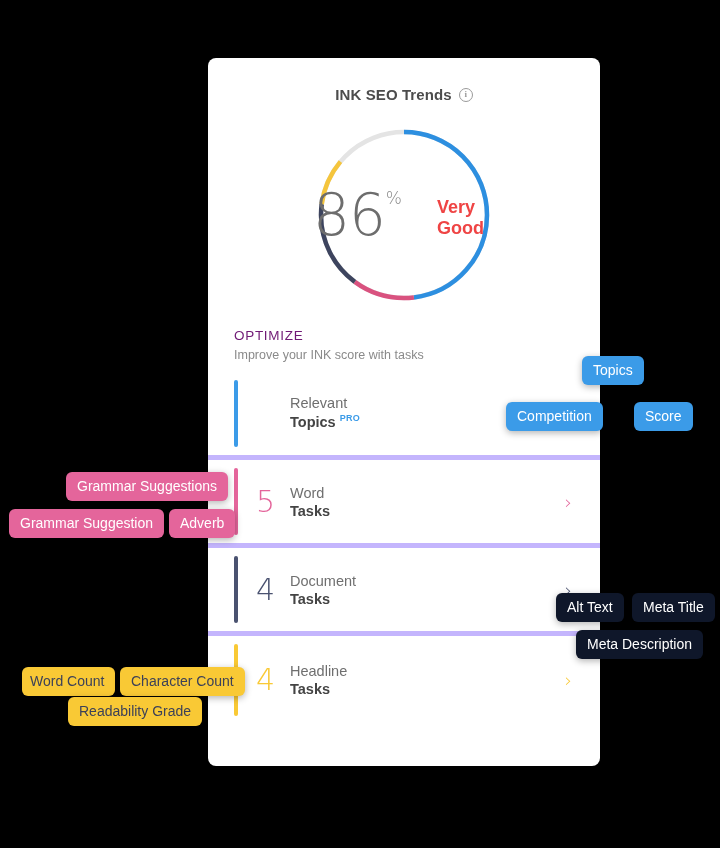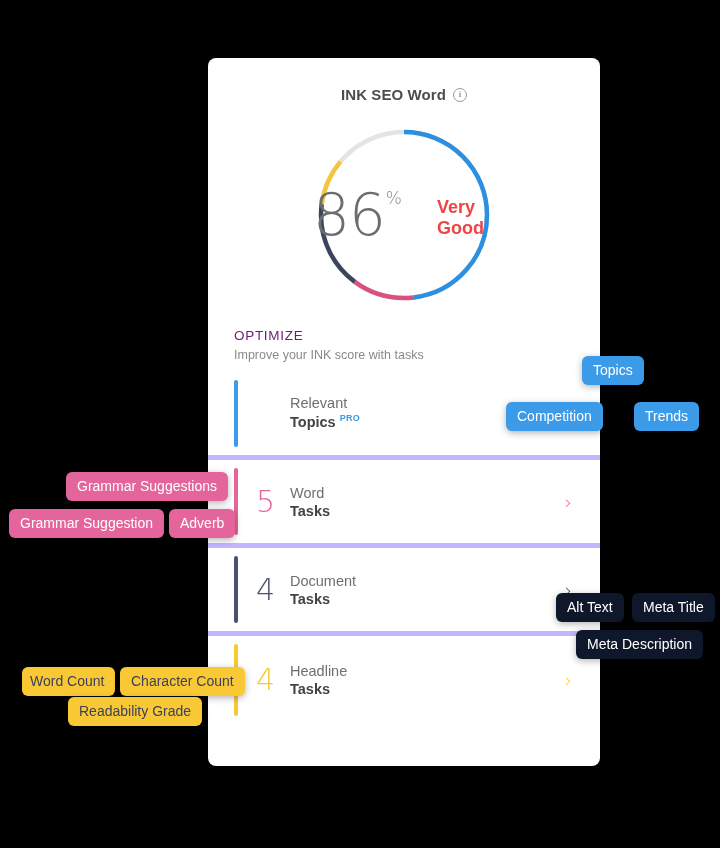--- a/index.html
+++ b/index.html
@@ -136,21 +136,21 @@
   .badge-yellow { background: #f9c935; color: #3c4158; }
 </style>
 </head>
 <body>
 
 <div id="stage">
 
   <div id="card">
 
     <div class="card-title-row">
-      <span class="card-title">INK SEO Word</span>
+      <span class="card-title">INK SEO Trends</span>
       <span class="info-icon">i</span>
     </div>
 
     <div class="gauge-wrap">
       <svg viewBox="0 0 182 182">
         <g transform="rotate(-90 91 91)">
 
           <circle cx="91" cy="91" r="83" fill="none" stroke="#e4e4e4" stroke-width="4.5"></circle>
 
           <circle cx="91" cy="91" r="83" fill="none" stroke="#2d8fe0" stroke-width="4.5" stroke-dasharray="250.3 271.2" stroke-dashoffset="0"></circle>
@@ -218,21 +218,21 @@
         </div>
         <span class="chevron" style="color:#f9c935">›</span>
       </div>
 
     </div>
   </div>
 
   <div id="badge-layer">
       <div class="badge badge-blue" style="left: 582px; top: 356px;">Topics</div>
       <div class="badge badge-blue" style="left: 506px; top: 402px;">Competition</div>
-      <div class="badge badge-blue" style="left: 634px; top: 402px;">Trends</div>
+      <div class="badge badge-blue" style="left: 634px; top: 402px;">Score</div>
       <div class="badge badge-pink" style="left: 66px; top: 472px;">Grammar Suggestions</div>
       <div class="badge badge-pink" style="left: 9px; top: 509px;">Grammar Suggestion</div>
       <div class="badge badge-pink" style="left: 169px; top: 509px;">Adverb</div>
       <div class="badge badge-navy" style="left: 556px; top: 593px;">Alt Text</div>
       <div class="badge badge-navy" style="left: 632px; top: 593px;">Meta Title</div>
       <div class="badge badge-navy" style="left: 576px; top: 630px;">Meta Description</div>
       <div class="badge badge-yellow" style="left: 22px; top: 667px; padding-left: 8px;">Word Count</div>
       <div class="badge badge-yellow" style="left: 120px; top: 667px;">Character Count</div>
       <div class="badge badge-yellow" style="left: 68px; top: 697px;">Readability Grade</div>
     </div>

